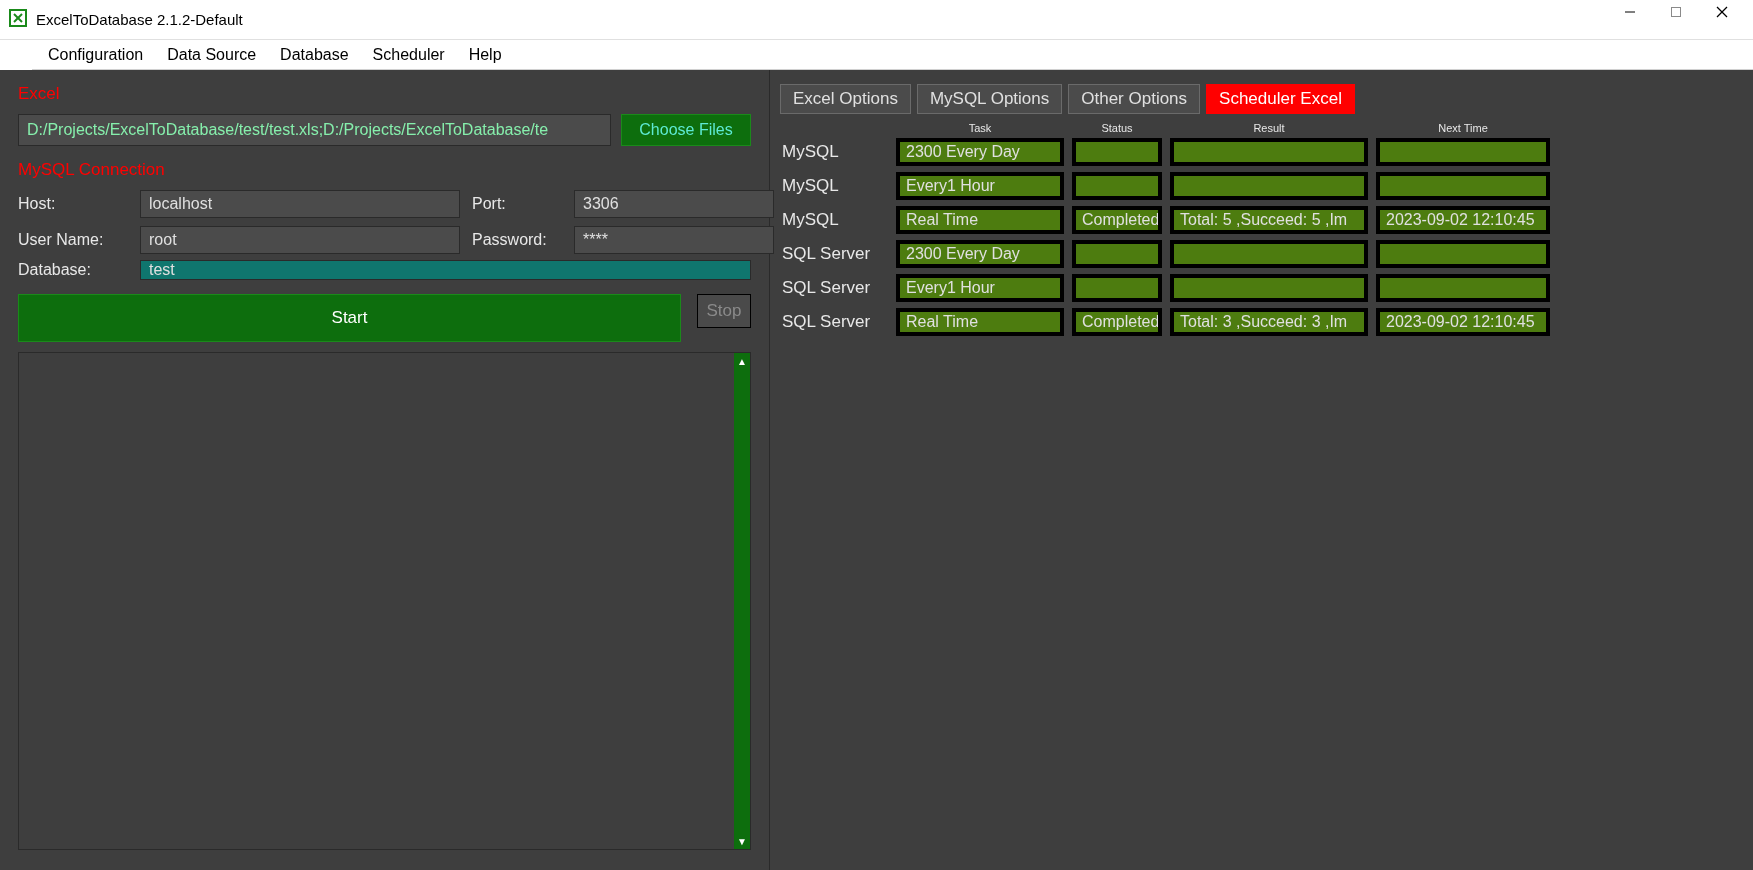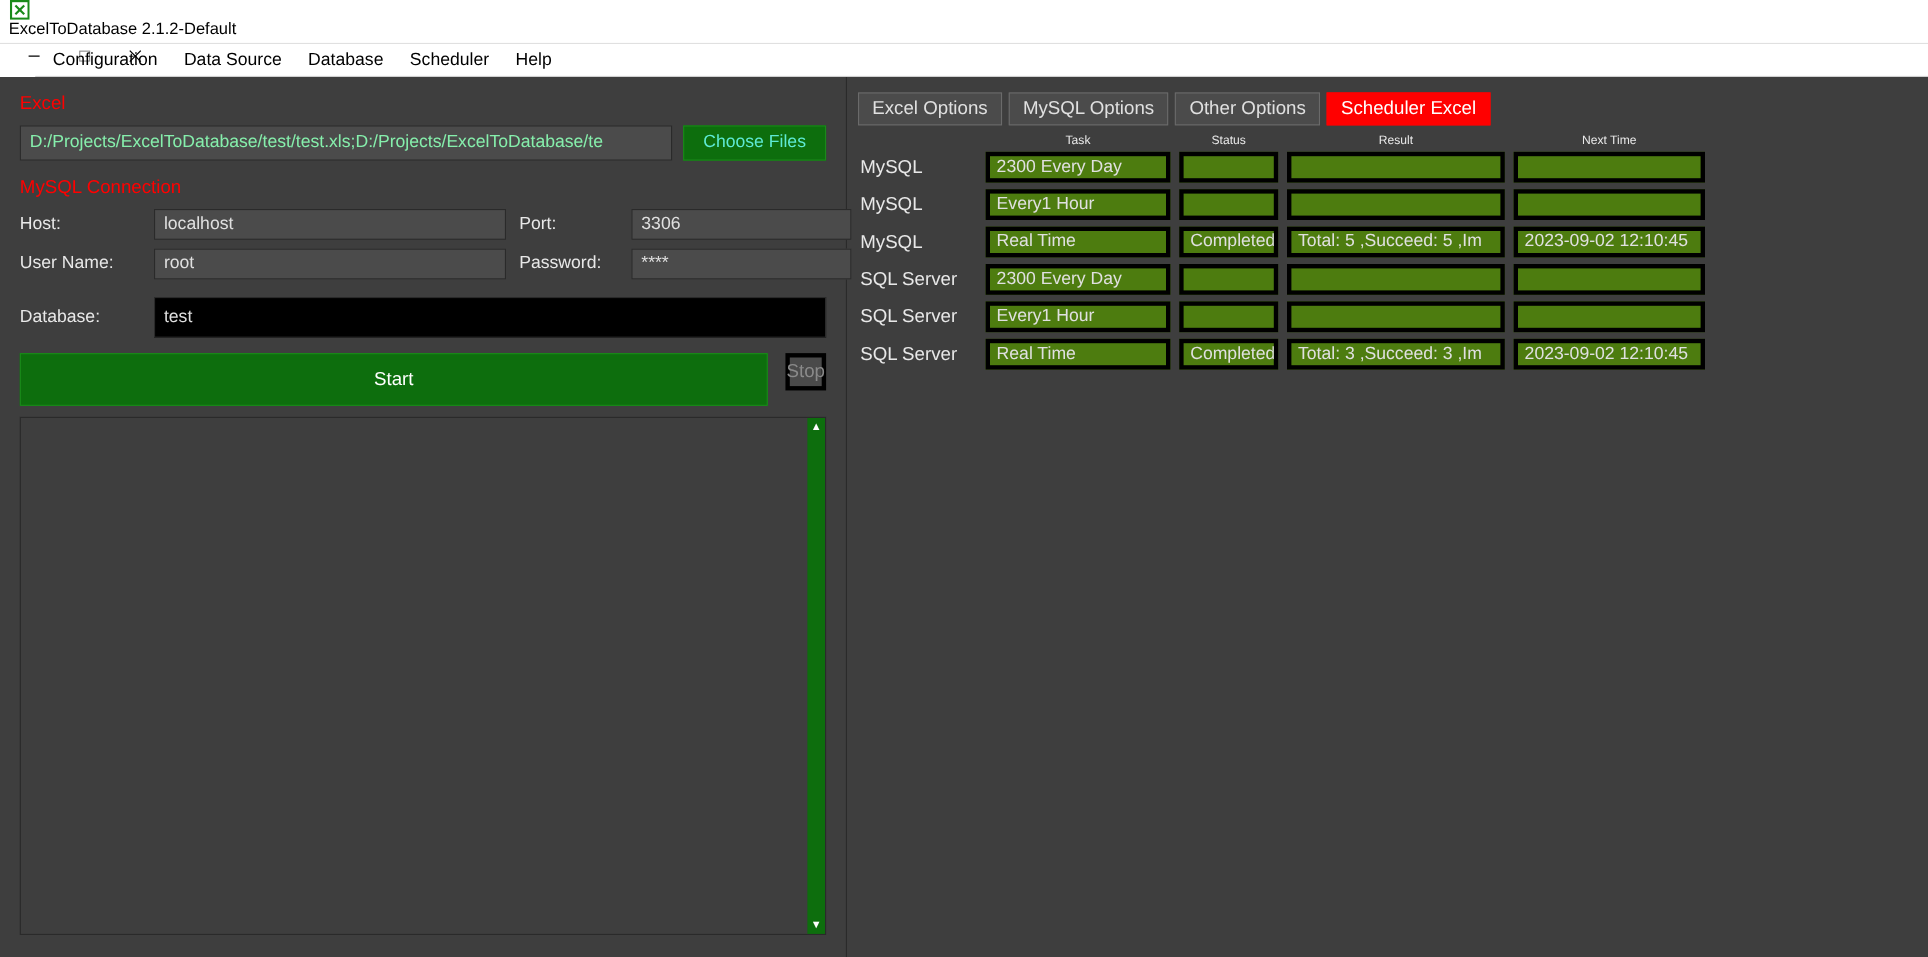--- a/index.html
+++ b/index.html
@@ -1,49 +1,49 @@
 <!DOCTYPE html>
 <html><head>
   <meta charset="utf-8">
   <style>
     * { margin: 0; padding: 0; box-sizing: border-box; font-family: "Segoe UI", Tahoma, sans-serif; }
     body { width: 1753px; height: 870px; background: #ffffff; overflow: hidden; }
 
     
-    .titlebar { height: 40px; background: #ffffff; display: flex; align-items: flex-start; padding: 0 8px; border-bottom: 1px solid #e0e0e0; flex-direction: column; }
+    .titlebar { height: 40px; background: #ffffff; display: flex; align-items: flex-end; padding: 11px 8px; border-bottom: 1px solid #e0e0e0; }
     .titlebar .icon { width: 20px; height: 20px; margin-right: 8px; display: flex; align-items: center; justify-content: center; }
     .titlebar .title { font-size: 15px; color: #000; flex: 1; }
     .titlebar .controls { display: flex; gap: 0; }
     .titlebar .controls div { width: 46px; height: 32px; display: flex; align-items: center; justify-content: center; font-size: 14px; color: #000; }
     .titlebar .controls .maximize { color: #8a8a8a; }
 
     
     .menubar { height: 30px; background: #ffffff; display: flex; align-items: center; padding: 0 4px; border-bottom: 1px solid #d0d0d0; margin-left: 32px; }
     .menubar .item { padding: 4px 12px; font-size: 16px; color: #000; cursor: pointer; }
 
     
     .content { display: flex; background: #3e3e3e; height: calc(870px - 70px); }
 
     
     .left { width: 770px; padding: 14px 18px 20px 18px; display: flex; flex-direction: column; border-right: 1px solid #2a2a2a; }
     .section-label { color: #ff0000; font-size: 17px; font-weight: 500; margin-bottom: 10px; }
     .file-row { display: flex; gap: 10px; margin-bottom: 14px; }
     .file-input { flex: 1; height: 32px; background: #4b4b4b; border: 1px solid #2a2a2a; color: #86efac; padding: 0 8px; font-size: 16px; overflow: hidden; white-space: nowrap; display: flex; align-items: center; }
     .choose-btn { width: 130px; height: 32px; background: #0d6e0d; border: 1px solid #1a8a1a; color: #5eead4; font-size: 16px; cursor: pointer; display: flex; align-items: center; justify-content: center; }
 
-    .form-grid { display: grid; grid-template-columns: 110px 320px 90px 200px; gap: 8px 12px; align-items: center; margin-bottom: 16px; }
+    .form-grid { display: grid; grid-template-columns: 110px 320px 90px 200px; gap: 8px 12px; align-items: center; margin-bottom: 6px; }
     .form-grid .lbl { color: #e8e8e8; font-size: 16px; }
     .form-grid input { height: 28px; background: #4b4b4b; border: 1px solid #2a2a2a; color: #e0e0e0; padding: 0 8px; font-size: 16px; }
     .db-row { display: grid; grid-template-columns: 110px 1fr; gap: 12px; align-items: center; margin-bottom: 14px; }
     .db-row .lbl { color: #e8e8e8; font-size: 16px; }
-    .db-row input { height: 37px; background: #000000; border: 1px solid #2a2a2a; color: #e0e0e0; padding: 0 8px; font-size: 16px; }
+    .db-row input { height: 20px; background: #0f766e; border: 1px solid #2a2a2a; color: #e0e0e0; padding: 0 8px; font-size: 16px; }
 
     .btn-row { display: flex; gap: 16px; margin-bottom: 10px; }
     .start-btn { flex: 1; height: 48px; background: #0d6e0d; border: 1px solid #1a8a1a; color: #fff; font-size: 17px; cursor: pointer; }
-    .stop-btn { width: 37px; height: 34px; background: #4a4a4a; border: 4px solid #000000; color: #8a8a8a; font-size: 17px; display: flex; align-items: center; justify-content: center; }
+    .stop-btn { width: 54px; height: 34px; background: #4a4a4a; border: 1px solid #000000; color: #8a8a8a; font-size: 17px; display: flex; align-items: center; justify-content: center; }
 
     .log-area { flex: 1; background: #3e3e3e; border: 1px solid #2a2a2a; position: relative; }
     .log-area .scrollbar { position: absolute; right: 0; top: 0; bottom: 0; width: 16px; background: #0d6e0d; }
     .scrollbar .arrow-up { position: absolute; top: 0; left: 0; right: 0; height: 16px; display: flex; align-items: center; justify-content: center; color: #fff; font-size: 10px; }
     .scrollbar .arrow-down { position: absolute; bottom: 0; left: 0; right: 0; height: 16px; display: flex; align-items: center; justify-content: center; color: #fff; font-size: 10px; }
 
     
     .right { flex: 1; padding: 14px 10px 14px 10px; }
     .tabs { display: flex; gap: 6px; margin-bottom: 4px; }
     .tab { padding: 4px 12px; background: #4b4b4b; border: 1px solid #6a6a6a; color: #e0e0e0; font-size: 17px; cursor: pointer; }

